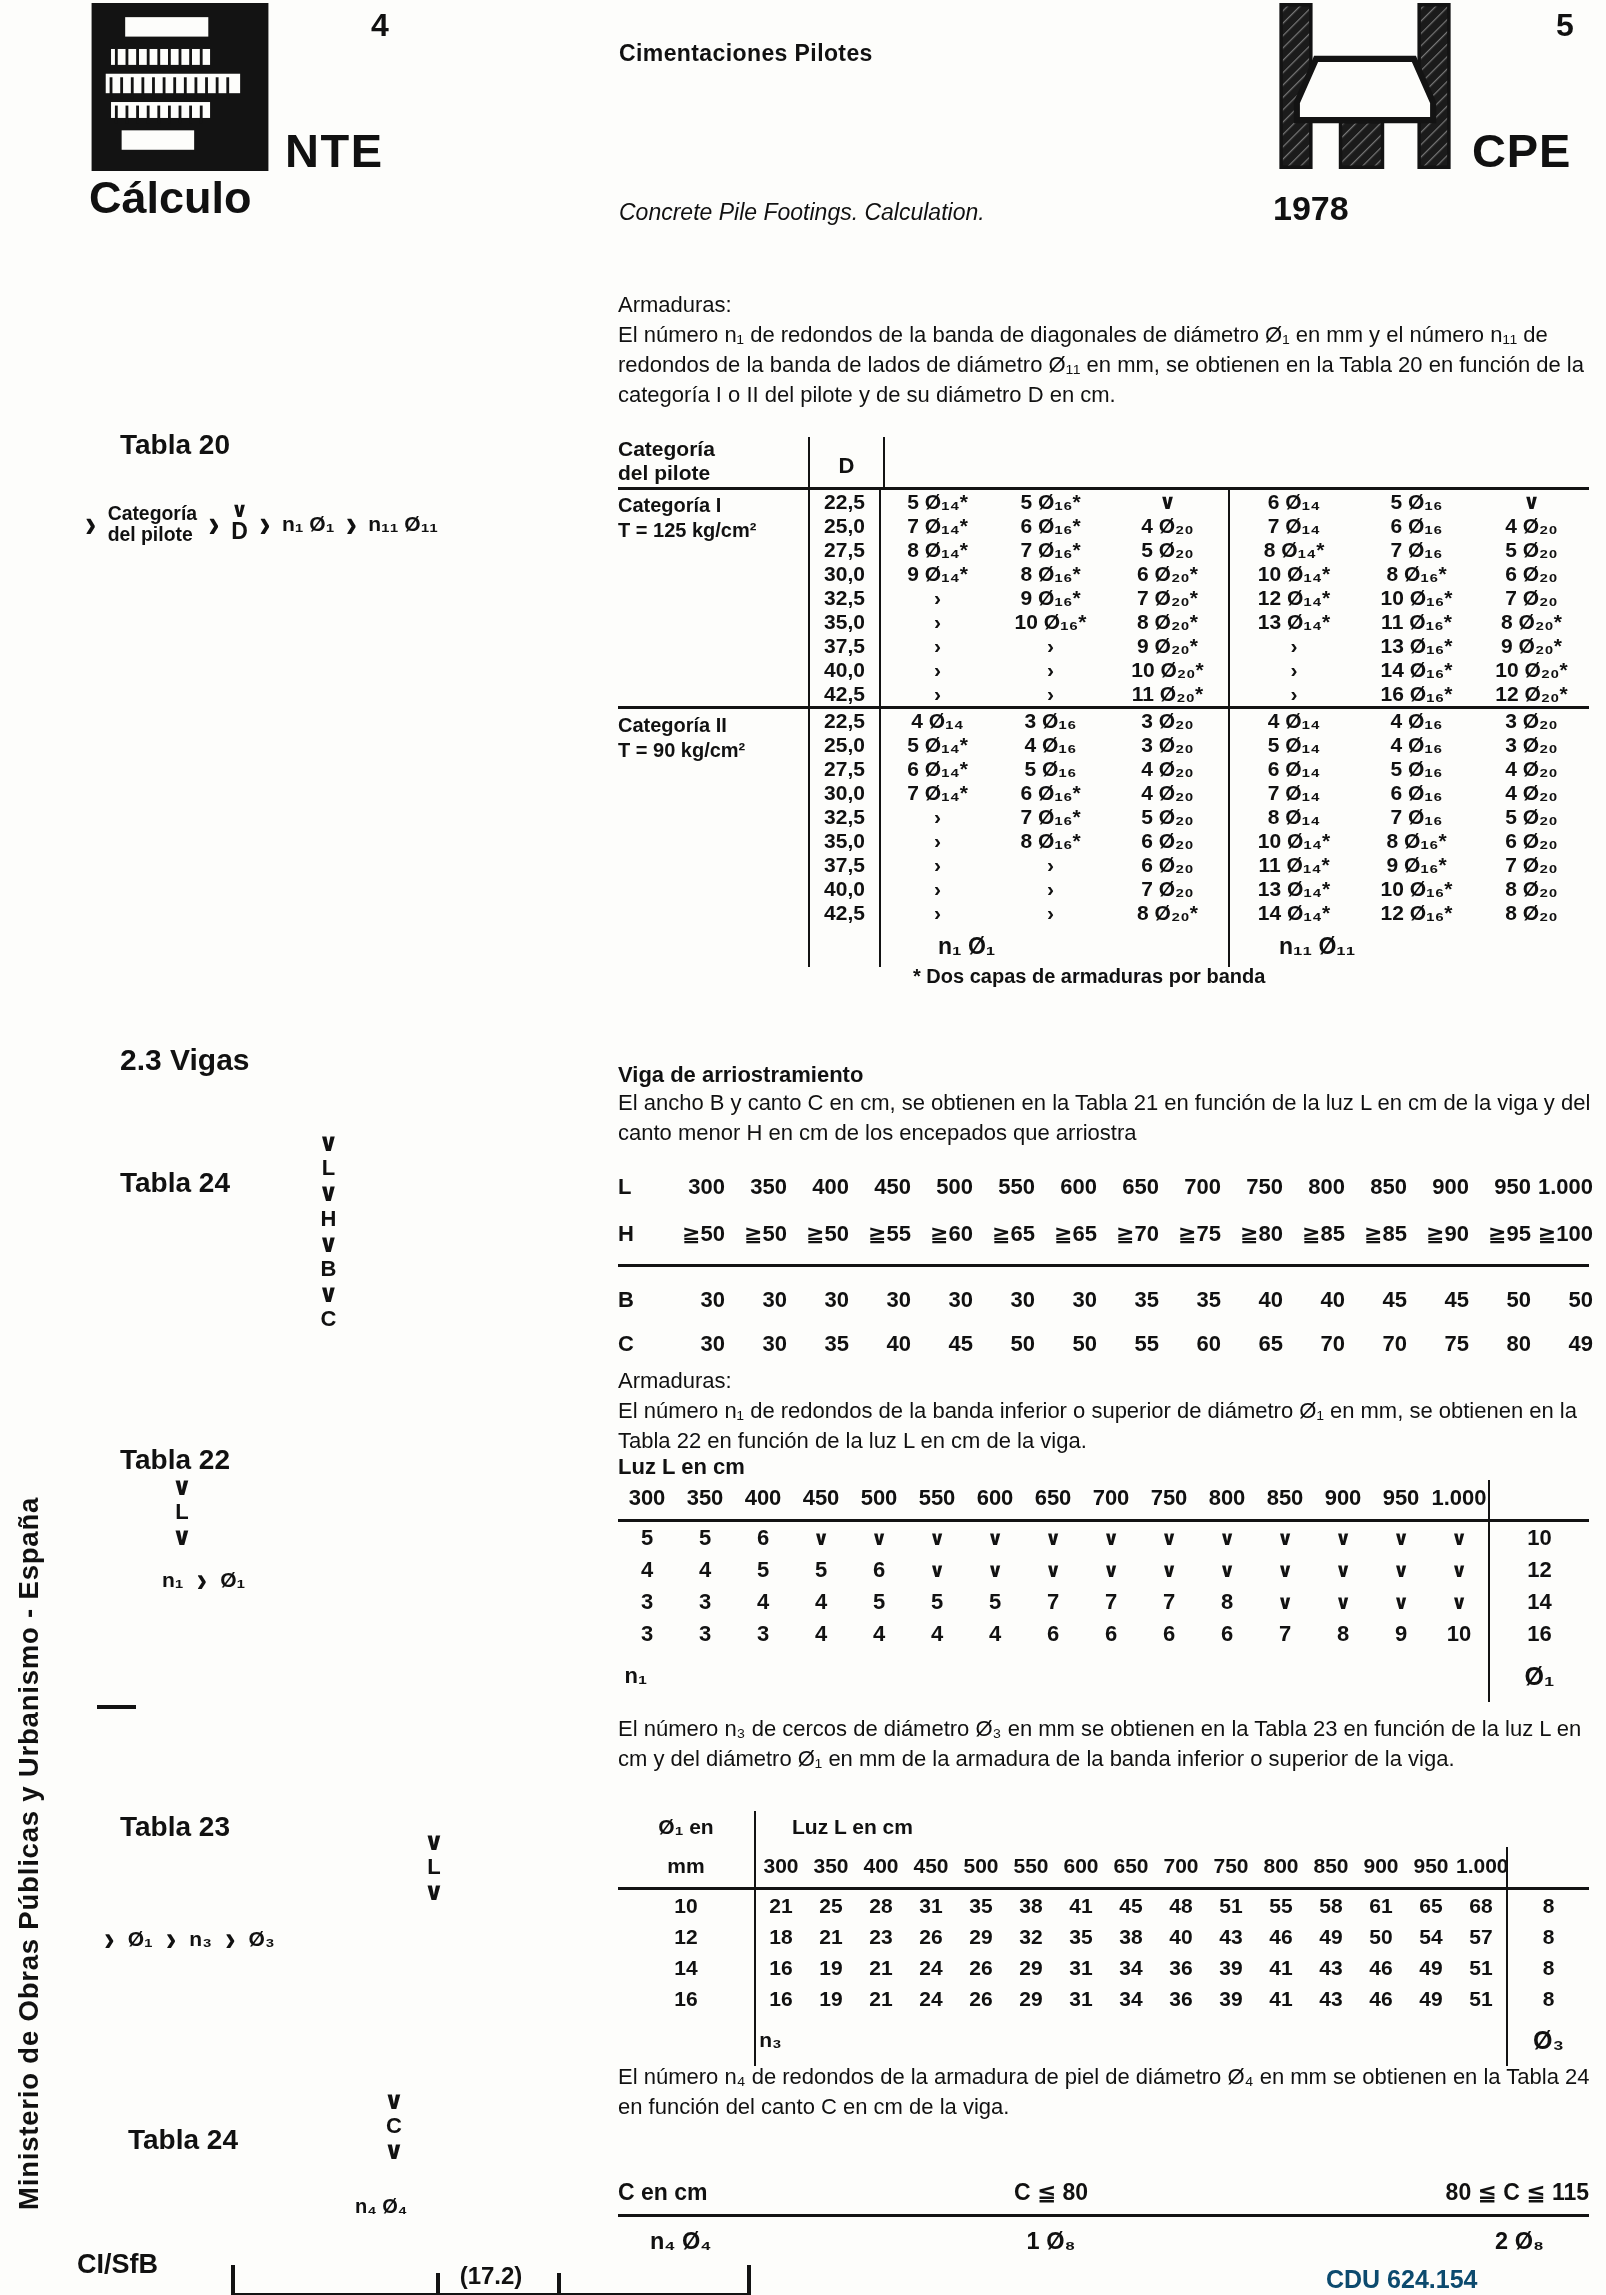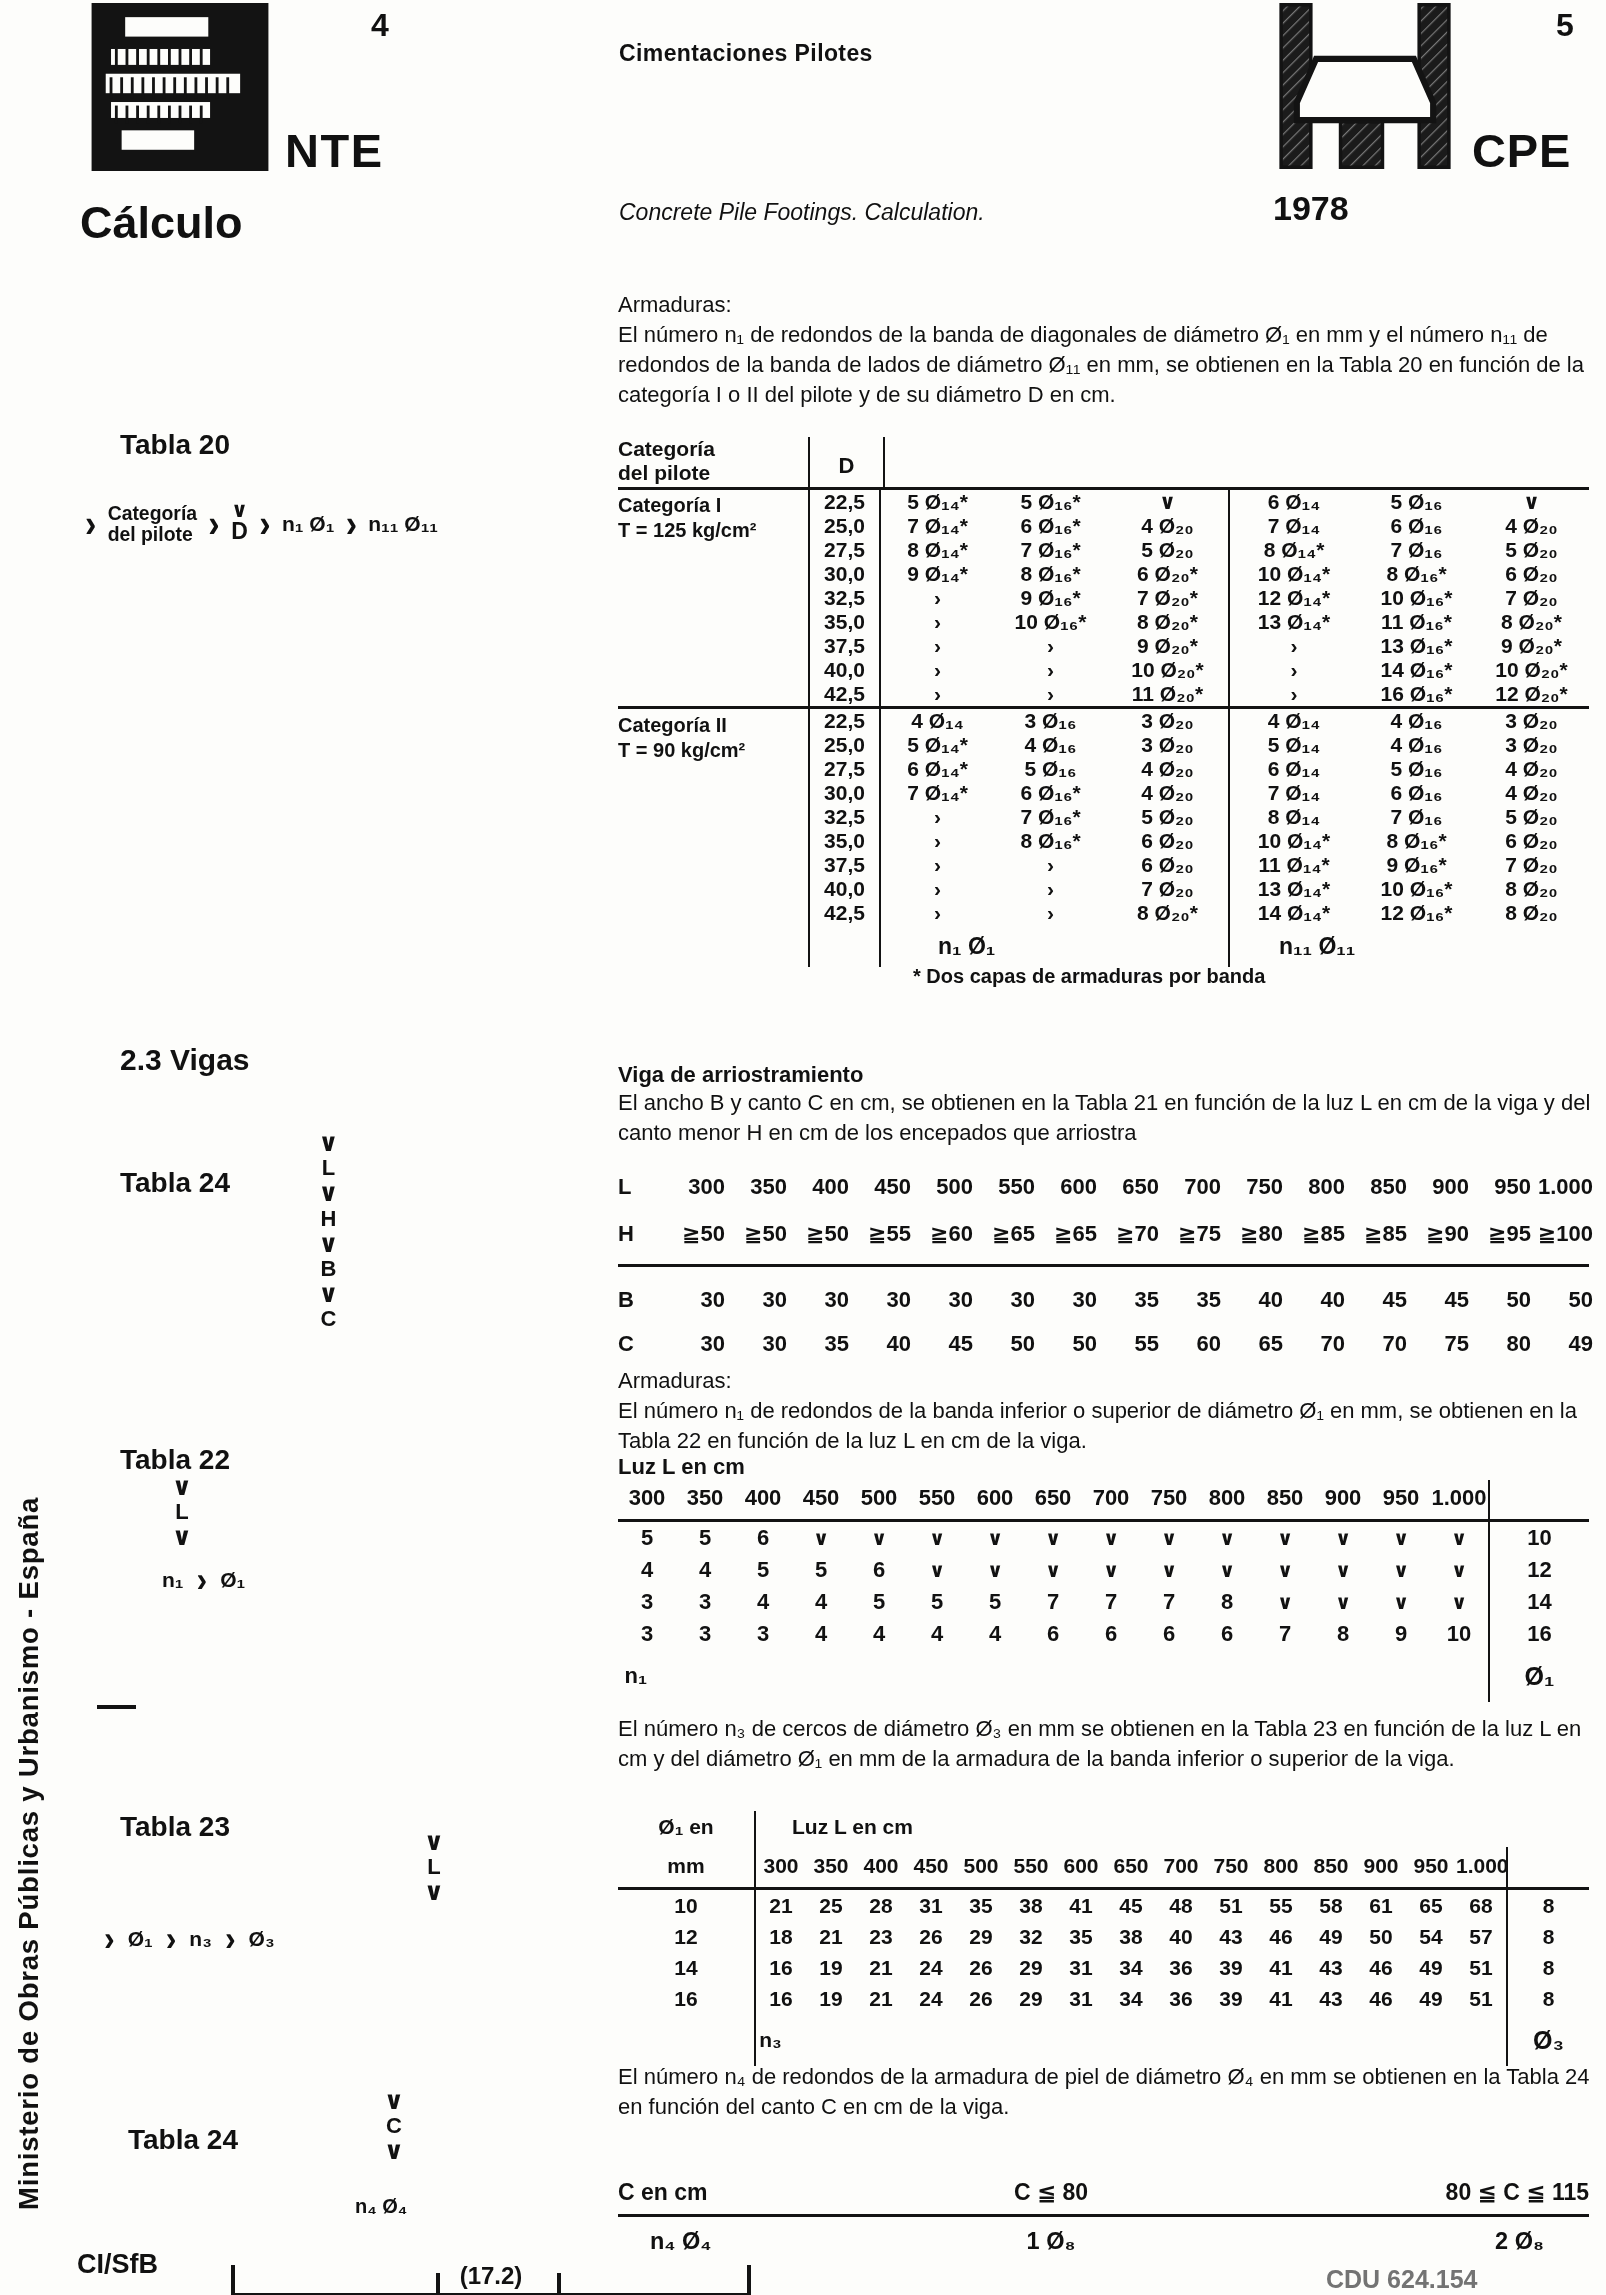--- a/index.html
+++ b/index.html
@@ -97,21 +97,21 @@
   .t24row .cell{font-size:23.5px;font-weight:bold;line-height:49px;}
   .t24row .cell:nth-child(1){padding-left:32px;}
   .t24row .cell:nth-child(2){text-align:center;}
   .t24row .cell:nth-child(3){text-align:right;padding-right:45px;}
   
   .cisfb{font-size:27px;font-weight:bold;}
   .bracket{border-left:4px solid #131313;border-right:4px solid #131313;border-bottom:4.9px solid #131313;height:27.5px;}
   .tick{position:absolute;bottom:0;width:4px;height:19.4px;background:#131313;}
   .classif{position:absolute;top:-3.2px;left:50%;transform:translateX(-50%);background:#fdfdfb;
            padding:0 8px;font-size:24px;font-weight:bold;}
-  .cdu{font-size:25px;font-weight:bold;color:#737373;}
+  .cdu{font-size:25px;font-weight:bold;color:#0c4a6e;}
   .stray-dash{width:39px;height:4px;background:#131313;}
 </style>
 </head>
 <body>
 
 <div class="page">
 
   <div class="abs" style="left:91px;top:3.2px;width:178px;height:168px;">
     <svg width="178" height="168" viewBox="0 0 100 95">
       <rect x="0" y="0" width="100" height="95" fill="#131313"></rect>
@@ -149,21 +149,21 @@
         <line x1="38" y1="58" x2="38" y2="68"></line>
           <line x1="44" y1="58" x2="44" y2="68"></line>
         <line x1="50" y1="58" x2="50" y2="68"></line>
           <line x1="56" y1="58" x2="56" y2="68"></line>
         <line x1="62" y1="58" x2="62" y2="68"></line>
       </g>
     </svg>
   </div>
   <div class="abs page-num" style="left:371px;top:6.5px;">4</div>
   <div class="abs nte" style="left:285px;top:123px;">NTE</div>
-  <div class="abs chapter" style="left:80px;top:172px;margin-top:25px;">Cálculo</div>
+  <div class="abs chapter" style="left:89px;top:172px;">Cálculo</div>
 
   <div class="abs doc-class" style="left:619px;top:0px;margin-top:40px;">Cimentaciones Pilotes</div>
   <div class="abs subtitle" style="left:619px;top:199px;">Concrete Pile Footings. Calculation.</div>
 
   <div class="abs" style="left:1277px;top:3.2px;width:176px;height:166px;">
     <svg width="176" height="166" viewBox="0 0 100 95">
       <defs>
         <pattern id="hatch" width="5" height="5" patternTransform="rotate(45)" patternUnits="userSpaceOnUse">
           <rect width="5" height="5" fill="#1b1b1b"></rect>
           <line x1="0" y1="0" x2="0" y2="5" stroke="#777" stroke-width="1.4"></line>

